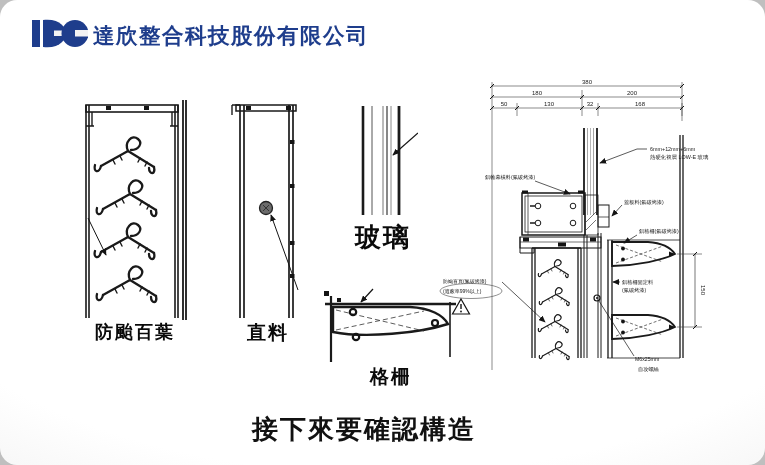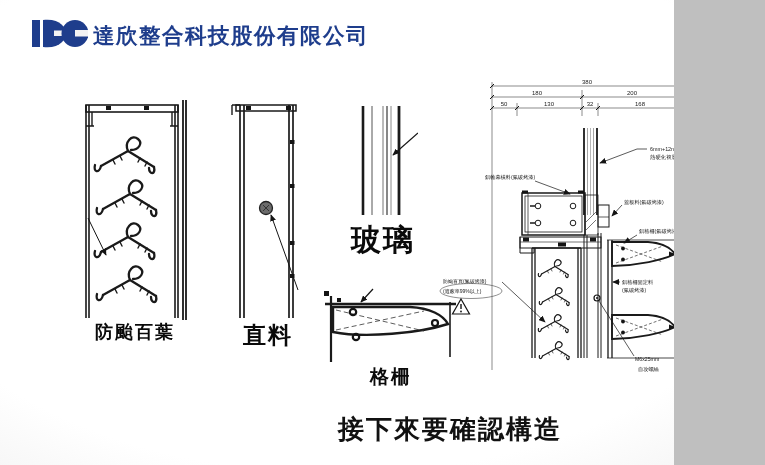--- a/index.html
+++ b/index.html
@@ -1,29 +1,29 @@
 <!DOCTYPE html>
 <html><head>
 <meta charset="utf-8">
 <style>
   html,body{margin:0;padding:0;background:#bfbfbf;}
   .slide{
-    position:relative;width:674px;height:465px;overflow:hidden;
+    position:relative;width:765px;height:465px;overflow:hidden;
     background:radial-gradient(ellipse 130% 115% at 50% 42%, #ffffff 52%, #f0f0f0 74%, #c9c9c9 100%);
-    font-family:"Liberation Sans", sans-serif;color:#141414;
+    font-family:"Liberation Sans", sans-serif;color:#141414;border-radius:17px;
   }
   .abs{position:absolute;}
   .company-name{
     font-size:21.5px;font-weight:bold;color:#1e3d8c;letter-spacing:1.5px;white-space:nowrap;
   }
   .part-label{
     font-weight:bold;color:#0a0a0a;text-align:center;letter-spacing:2px;white-space:nowrap;
   }
   .caption{
-    font-size:26px;font-weight:bold;color:#111;text-align:right;letter-spacing:2px;white-space:nowrap;
+    font-size:26px;font-weight:bold;color:#111;text-align:left;letter-spacing:2px;white-space:nowrap;
   }
   svg text{font-family:"Liberation Sans", sans-serif;fill:#1c1c1c;}
 </style>
 </head>
 <body>
 
 <div class="slide">
 
   <svg width="0" height="0" style="position:absolute">
     <defs>
@@ -90,34 +90,34 @@
     <g fill="#141414">
       <rect x="60" y="42" width="4.5" height="4"></rect>
       <rect x="60" y="86" width="4.5" height="4"></rect>
       <rect x="60" y="143" width="4.5" height="4"></rect>
       <rect x="60" y="176" width="4.5" height="4"></rect>
     </g>
     <circle cx="36" cy="110" r="6.5" fill="#6b6b6b" stroke="#222" stroke-width="1.3"></circle>
     <path d="M33,107 l6,6 M39,107 l-6,6" stroke="#2c2c2c" stroke-width="0.9"></path>
     <line x1="68" y1="192" x2="41" y2="117" stroke="#141414" stroke-width="1" marker-end="url(#arr)"></line>
   </svg>
-  <div class="abs part-label" style="left:226px;top:320px;width:84px;font-size:23px">直料</div>
+  <div class="abs part-label" style="left:226px;top:320px;width:84px;font-size:19px">直料</div>
 
   <svg class="abs" style="left:348px;top:103px" width="70" height="115" viewBox="0 0 70 115">
     <g stroke="#1a1a1a">
       <line x1="15" y1="3" x2="15" y2="112" stroke-width="2.6"></line>
       <line x1="24" y1="3" x2="24" y2="112" stroke-width="1" stroke="#555"></line>
       <line x1="35" y1="3" x2="35" y2="112" stroke-width="1" stroke="#777"></line>
       <line x1="39" y1="3" x2="39" y2="112" stroke-width="1.4" stroke="#555"></line>
       <line x1="43" y1="3" x2="43" y2="112" stroke-width="1" stroke="#888"></line>
       <line x1="51" y1="3" x2="51" y2="112" stroke-width="2.8"></line>
     </g>
     <line x1="70" y1="30" x2="45" y2="52" stroke="#141414" stroke-width="1.2" marker-end="url(#arr)"></line>
   </svg>
-  <div class="abs part-label" style="left:340px;top:220px;width:86px;font-size:30px">玻璃</div>
+  <div class="abs part-label" style="left:340px;top:220px;width:86px;font-size:26px">玻璃</div>
 
   <svg class="abs" style="left:320px;top:283px" width="145" height="82" viewBox="0 0 145 82">
     <line x1="5" y1="21" x2="136" y2="21" stroke="#1a1a1a" stroke-width="2.6"></line>
     <line x1="11" y1="13" x2="11" y2="79" stroke="#1a1a1a" stroke-width="2.2"></line>
     <line x1="130" y1="19" x2="130" y2="74" stroke="#1a1a1a" stroke-width="1.6"></line>
     <path d="M13,24 H90 C110,25 123,32 128,41 C100,50 45,55.5 13,49 Z" fill="none" stroke="#1a1a1a" stroke-width="2.4"></path>
     <path d="M16,27 L104,48 M16,47 L104,28" stroke="#333" stroke-width="0.8" stroke-dasharray="5,3" fill="none"></path>
     <circle cx="33" cy="29" r="3.2" fill="none" stroke="#141414" stroke-width="2.2"></circle>
     <circle cx="36" cy="54" r="3.2" fill="none" stroke="#141414" stroke-width="2.2"></circle>
     <circle cx="115" cy="40" r="3" fill="none" stroke="#141414" stroke-width="2.2"></circle>

